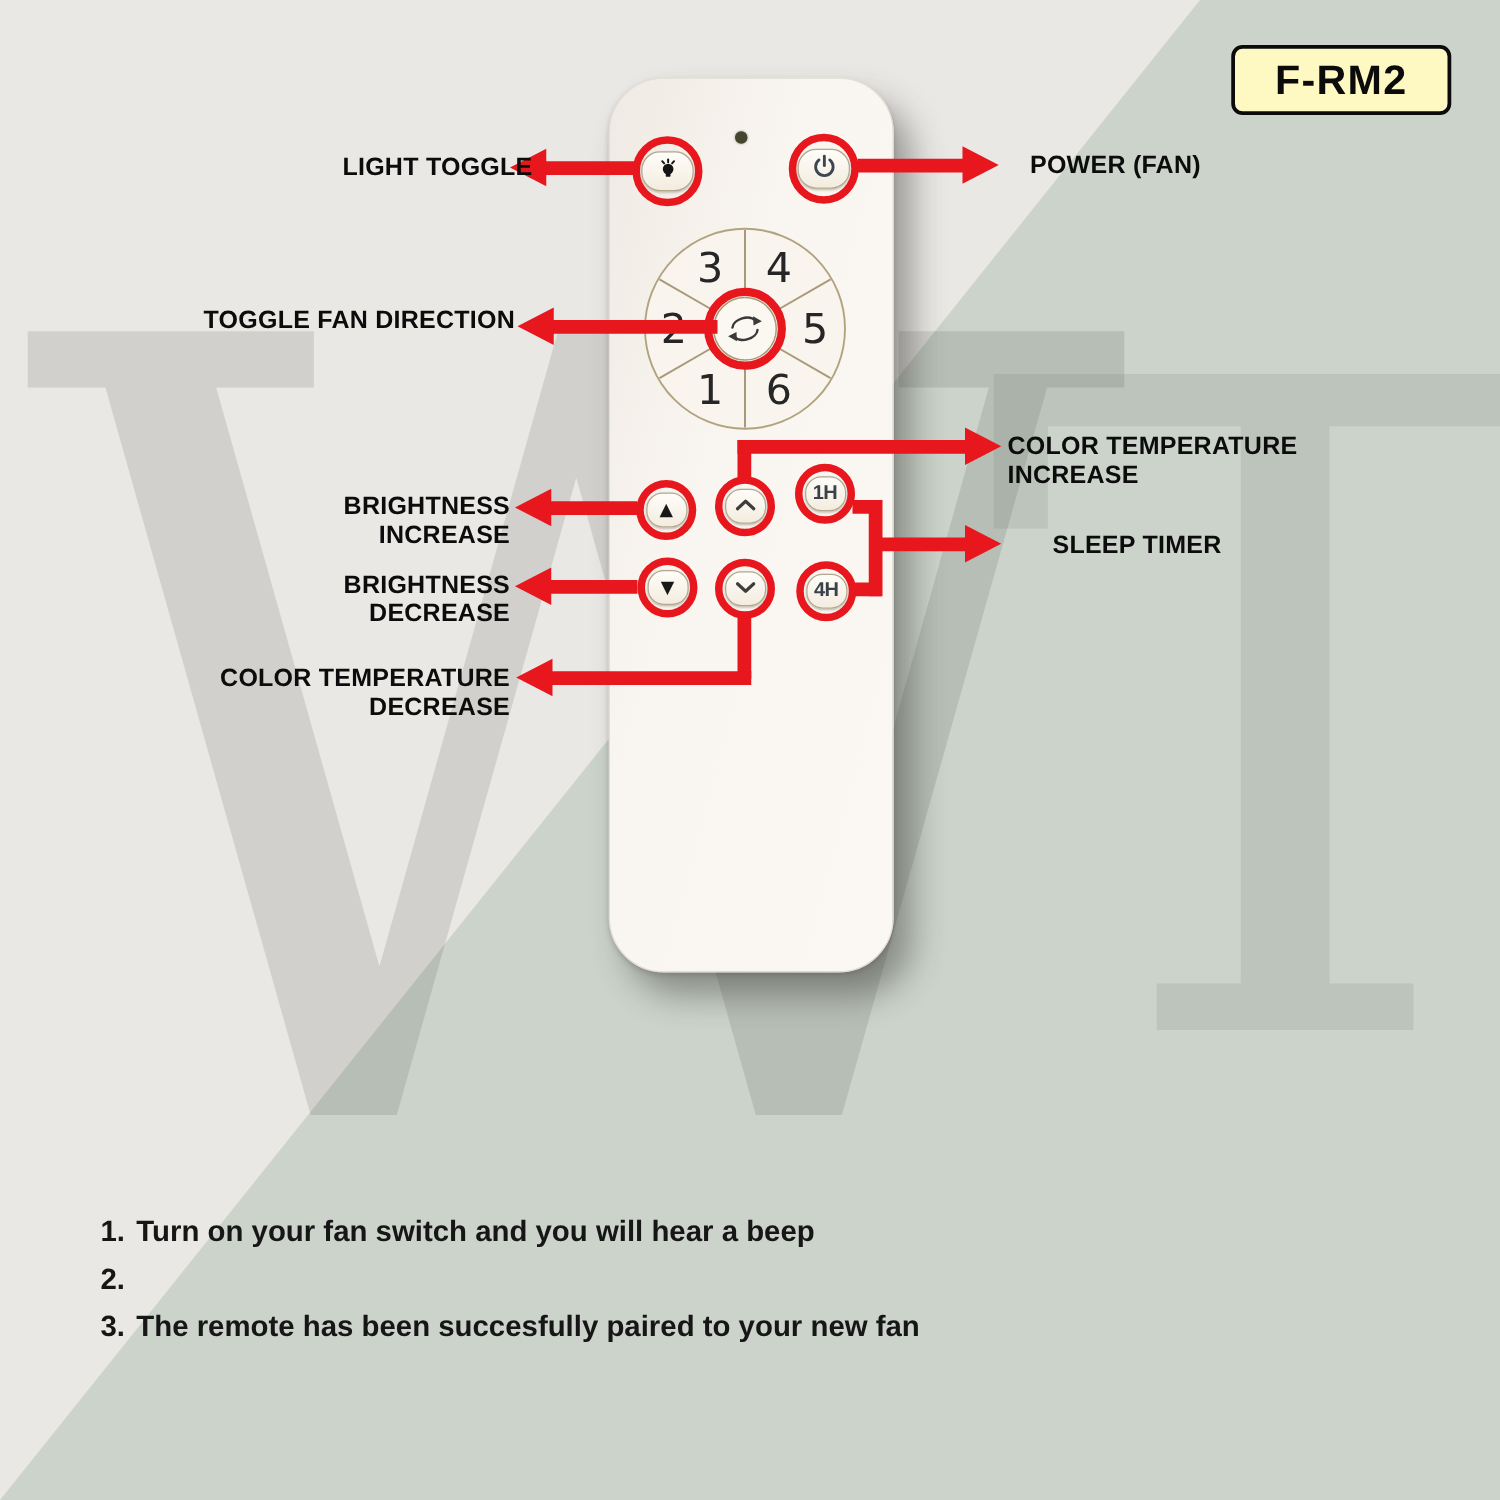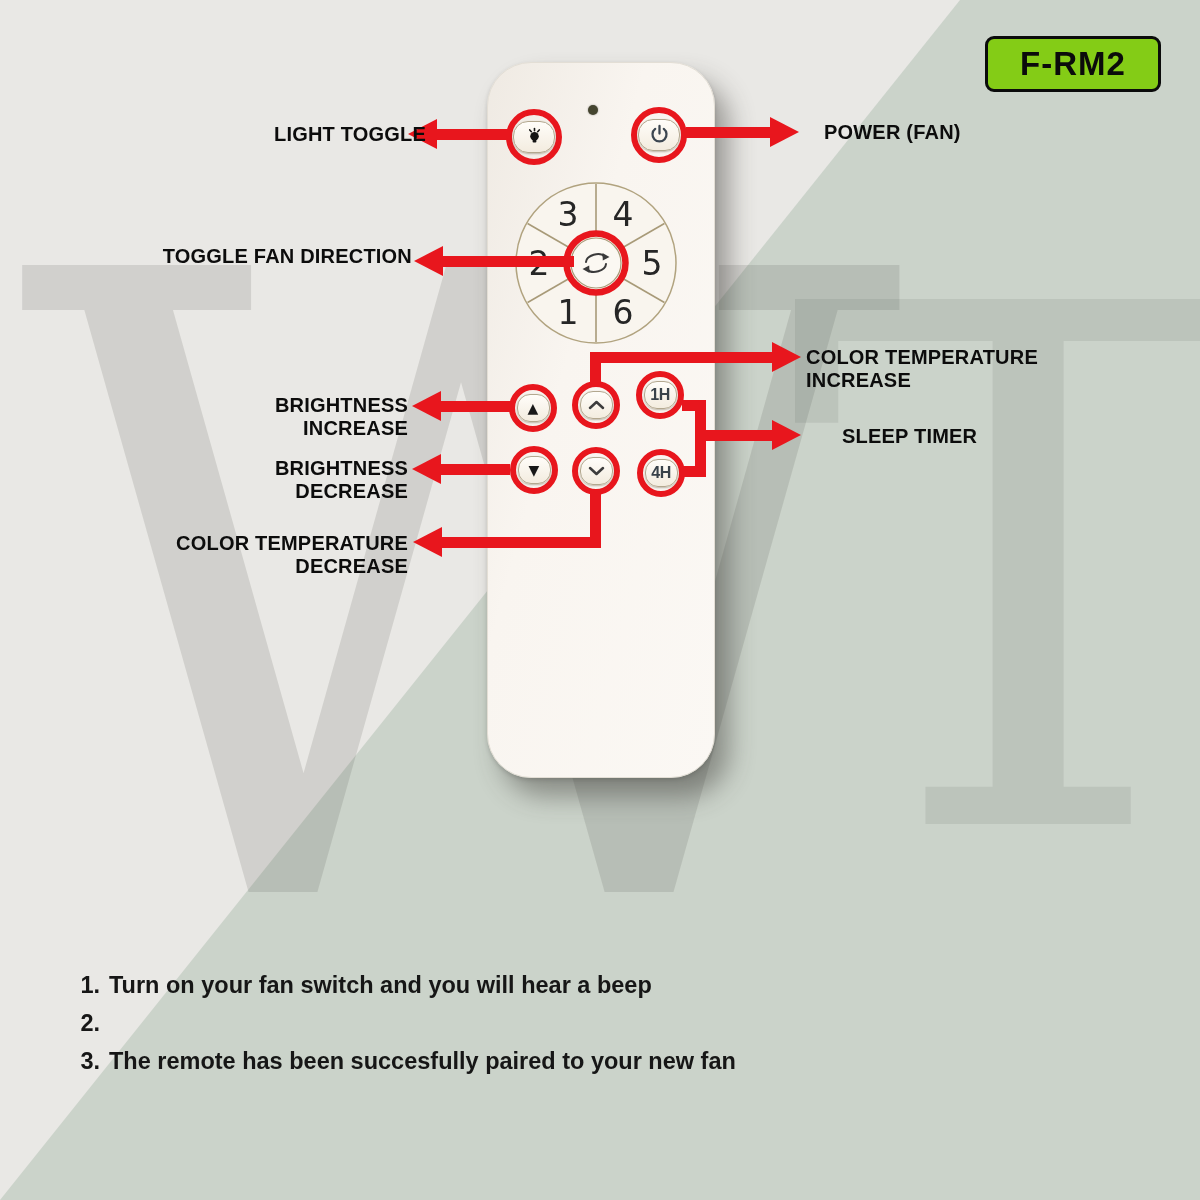--- a/index.html
+++ b/index.html
@@ -8,21 +8,21 @@
     background:#e9e8e5;font-family:"Liberation Sans",sans-serif;
   }
   
   .bg-green{position:absolute;inset:0;background:#cbd3ca;
     clip-path:polygon(80% 0%,100% 0%,100% 100%,0% 100%);}
   .wm{position:absolute;font-family:"DejaVu Serif",serif;line-height:1;user-select:none;}
   .wm-w{left:18px;top:165px;font-size:860px;color:rgba(72,72,68,0.15);}
   .wm-t{left:788px;top:215px;font-size:720px;color:rgba(70,80,70,0.11);}
   
   .badge{position:absolute;left:985px;top:36px;width:170px;height:50px;
-    background:#84cc16;border:3.5px solid #0b0b0b;border-radius:9px;
+    background:#fef9c3;border:3.5px solid #0b0b0b;border-radius:9px;
     display:flex;align-items:center;justify-content:center;
     font-size:33px;font-weight:800;letter-spacing:1px;color:#0b0b0b;z-index:6;}
   
   .remote{position:absolute;left:487px;top:62px;width:226px;height:714px;
     border-radius:44px;z-index:2;
     background:linear-gradient(105deg,#efeae3 0%,#f9f5f0 38%,#fbf8f4 100%);
     box-shadow:14px 18px 26px rgba(58,56,50,.45),0 2px 4px rgba(0,0,0,.15);
     border:1px solid #e3ded5;}
   .led{position:absolute;left:100px;top:42px;width:10px;height:10px;border-radius:50%;
     background:#45452f;box-shadow:0 0 2px rgba(0,0,0,.4);}

